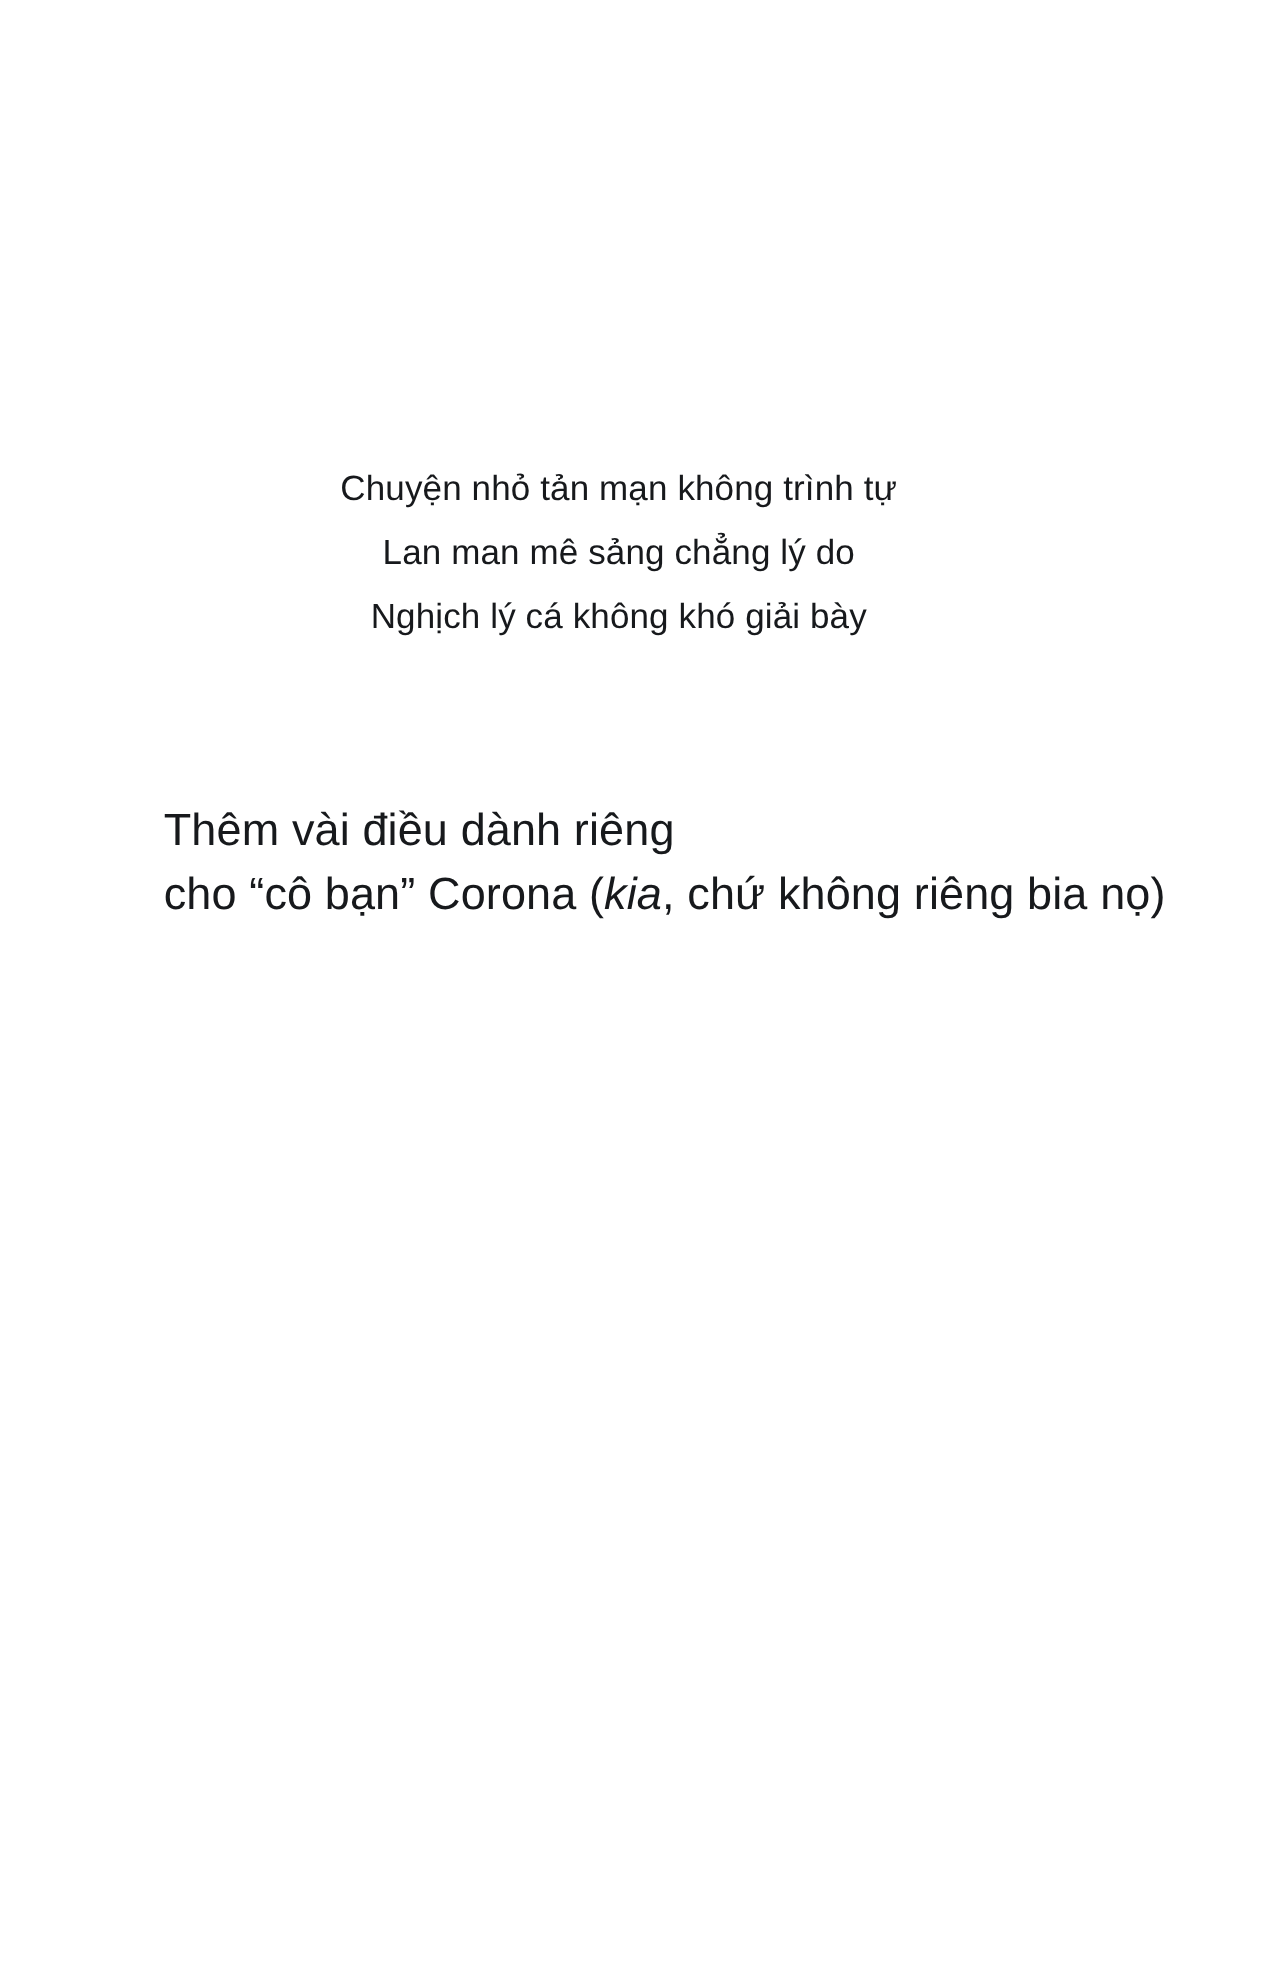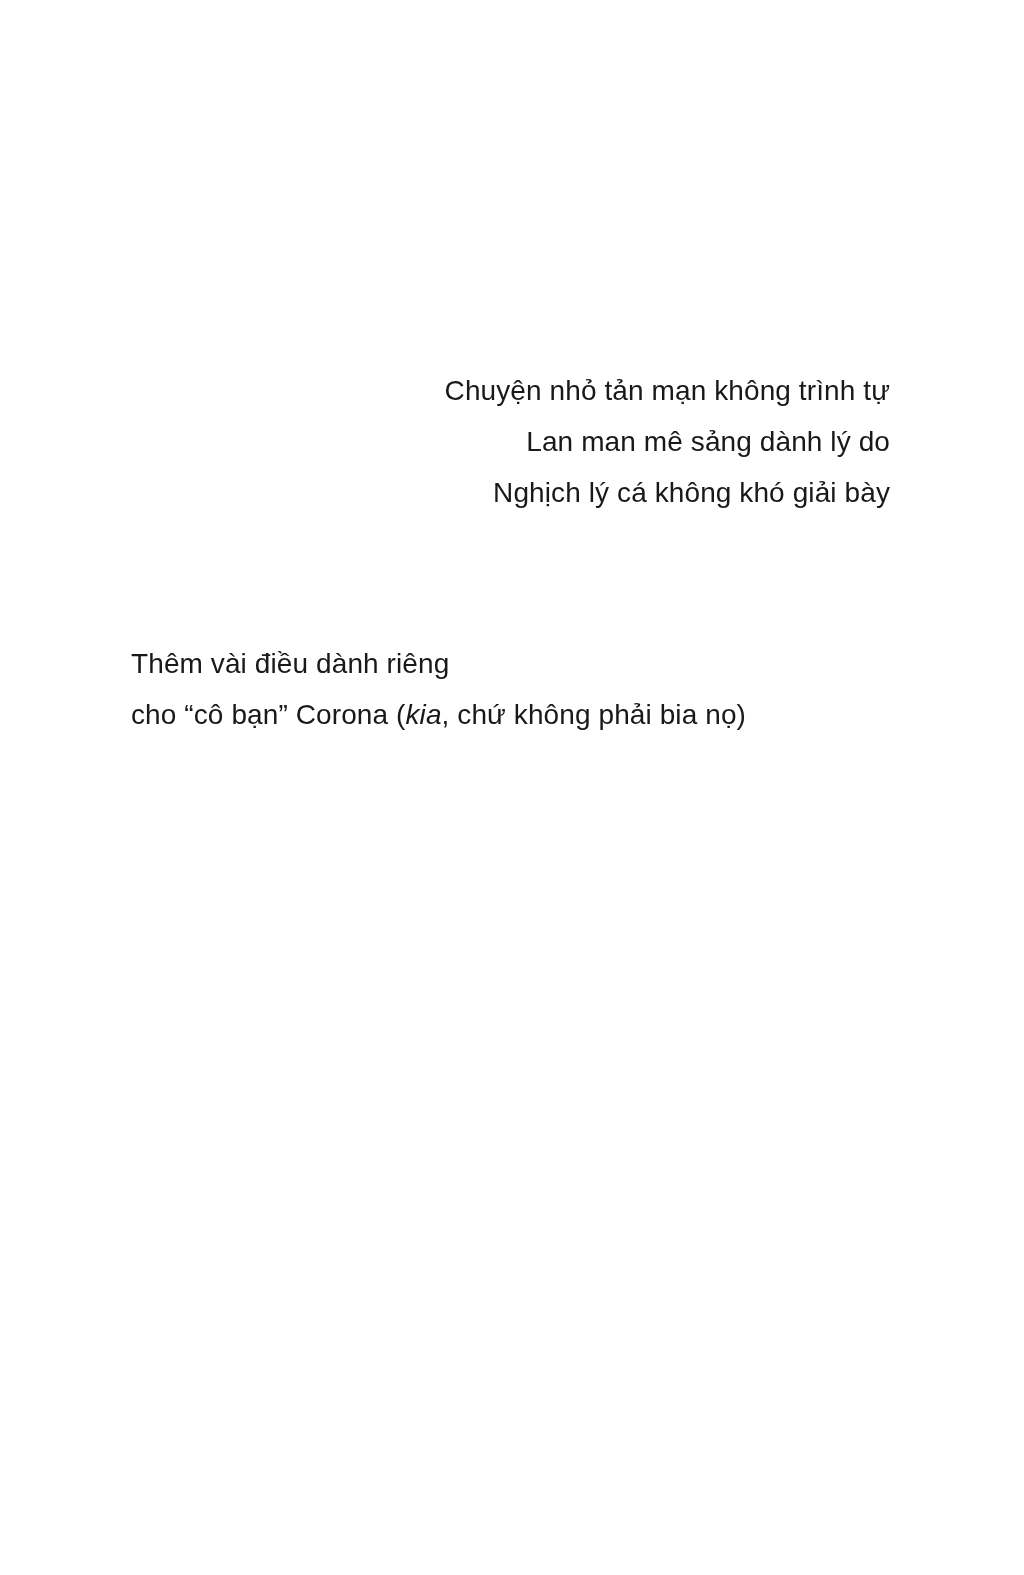--- a/index.html
+++ b/index.html
@@ -16,61 +16,61 @@
     color: #15171a;
     overflow: hidden;
   }
 
   
   .verse {
     position: absolute;
     top: 365px;
     left: 100px;
     width: 790px;
-    text-align: right;
+    text-align: center;
     font-size: 28px;
     line-height: 51px;
     font-weight: 400;
     letter-spacing: 0.1px;
     color: #17191c;
   }
   .verse .line {
     display: block;
     white-space: nowrap;
   }
 
   
   .para {
     position: absolute;
     top: 638px;
     left: 131px;
     width: 800px;
     text-align: left;
-    font-size: 28px;
+    font-size: 36px;
     line-height: 51px;
     font-weight: 400;
     letter-spacing: 0.1px;
     color: #17191c;
   }
   .para .line {
     display: block;
     white-space: nowrap;
   }
   .para em {
   }
 </style>
 </head>
 <body>
 
 <div class="page">
 
   <div class="verse">
     <span class="line">Chuyện nhỏ tản mạn không trình tự</span>
-    <span class="line">Lan man mê sảng dành lý do</span>
+    <span class="line">Lan man mê sảng chẳng lý do</span>
     <span class="line">Nghịch lý cá không khó giải bày</span>
   </div>
 
   <div class="para">
     <span class="line">Thêm vài điều dành riêng</span>
-    <span class="line"><span>cho “cô bạn” Corona (</span><em>kia</em><span>, chứ không phải bia nọ)</span></span>
+    <span class="line"><span>cho “cô bạn” Corona (</span><em>kia</em><span>, chứ không riêng bia nọ)</span></span>
   </div>
 
 </div>
 
 </body></html>

